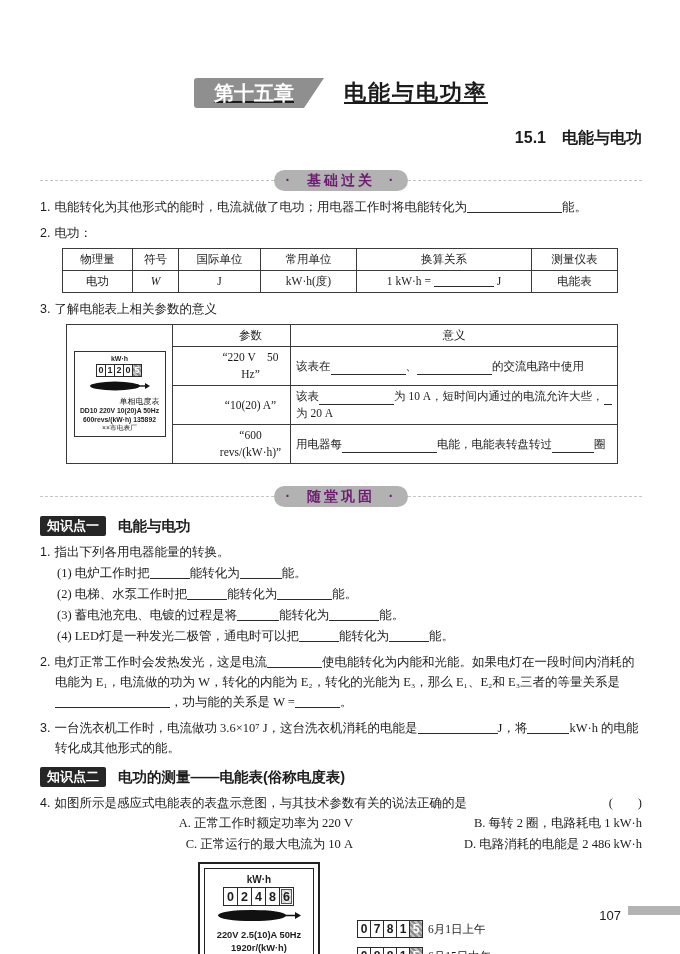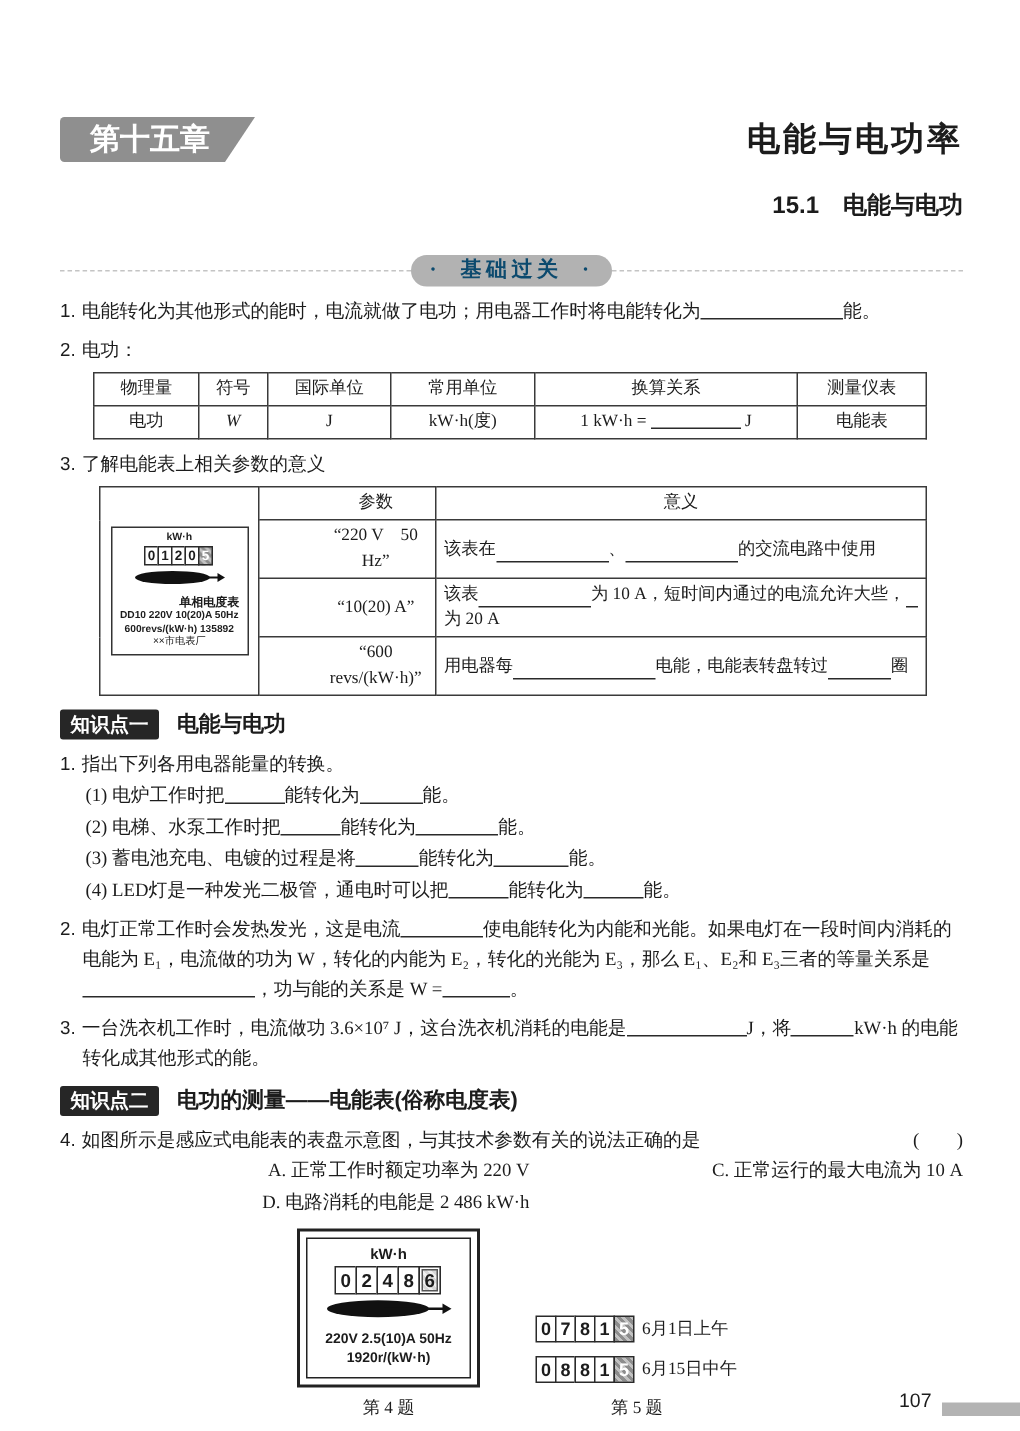--- a/index.html
+++ b/index.html
@@ -5,35 +5,35 @@
   * { margin:0; padding:0; box-sizing:border-box; }
   html,body { background:#e9e9e9; }
   .page {
     position:relative; width:680px; height:954px; margin:0 auto;
     background:#ffffff; overflow:hidden; color:#1c1c1c;
     font-family:"Liberation Serif","DejaVu Serif",serif; font-size:12.5px; line-height:20px;
   }
   .content { position:absolute; left:40px; right:38px; top:78px; }
 
   
-  .chapter-head { display:flex; justify-content:space-between; align-items:center; gap:20px; }
+  .chapter-head { display:flex; justify-content:center; align-items:center; gap:20px;text-decoration:underline; }
   .chapter-badge {
     background:#8f8f8f; color:#fff; font-family:"Liberation Sans",sans-serif;
     font-weight:bold; font-size:20px; line-height:30px; padding:0 30px 0 20px;
     clip-path:polygon(0 0,100% 0,calc(100% - 20px) 100%,0 100%);
     border-radius:3px 0 0 3px;
   }
   .chapter-title { font-family:"Liberation Sans",sans-serif; font-weight:bold; font-size:22px; letter-spacing:2px; }
   .lesson-title { text-align:right; font-family:"Liberation Sans",sans-serif; font-weight:bold; font-size:16px; margin-top:20px; }
 
   
   .section-rule { display:flex; align-items:center; margin-top:22px; }
   .section-rule .line { flex:1; border-top:1px dashed #c4c4c4; }
   .section-pill {
-    background:#b2b2b2; color:#0c4a6e; font-family:Liberation Serif, serif;
+    background:#b2b2b2; color:#701a75; font-family:Liberation Sans, sans-serif;
     font-weight:bold; font-size:14px; line-height:21px; padding:0 12px;
     border-radius:11px; letter-spacing:3px; white-space:pre;
   }
 
   
   .q { text-indent:-15px; padding-left:15px; margin-top:6px; }
   .q .qno { margin-right:4px; font-family:"Liberation Sans",sans-serif; }
   .sub { margin-left:17px; margin-top:1px; }
   .blank { display:inline-block; border-bottom:1px solid #2a2a2a; height:13px; vertical-align:-2px; }
   .w30{width:30px}.w40{width:40px}.w42{width:42px}.w45{width:45px}.w50{width:50px}
@@ -68,21 +68,21 @@
   .digit.sm { width:10px; height:13px; font-size:9px; }
   .digit.red {
     background:repeating-linear-gradient(45deg,#8d8d8d 0,#8d8d8d 2px,#c2c2c2 2px,#c2c2c2 4px);
     color:#fff;
   }
   .digit.red.light {
     background:repeating-linear-gradient(45deg,#d8d8d8 0,#d8d8d8 2px,#f0f0f0 2px,#f0f0f0 4px);
     color:#1c1c1c; box-shadow:inset 0 0 0 1px #fff, inset 0 0 0 2px #555;
   }
   .disc-wrap { margin:2px 0 1px; }
-  .meter-box-sm .name { font-size:8px; line-height:10px; font-weight:bold;margin-left:40px; }
+  .meter-box-sm .name { font-size:8px; line-height:10px; font-weight:normal;margin-left:40px; }
   .meter-box-sm .spec { font-size:6.8px; line-height:8.5px; font-weight:bold; transform-origin:center; }
   .meter-box-sm .factory { font-size:6.8px; line-height:8.5px; }
 
   .fig4-outer { border:2px solid #222; padding:4px; background:#fff; width:122px; }
   .fig4-inner { border:1px solid #222; padding:5px 4px 6px; text-align:center; font-family:"Liberation Sans",sans-serif; }
   .fig4-inner .unit { font-size:10px; font-weight:bold; line-height:12px; }
   .fig4-inner .digit { width:15px; height:19px; font-size:12.5px; }
   .fig4-inner .spec { font-size:9.3px; font-weight:bold; line-height:13px; white-space:nowrap; }
 
   .figures { display:flex; align-items:flex-end; margin:8px 0 0 158px; gap:38px; }
@@ -98,21 +98,21 @@
     background:#262626; color:#fff; font-family:"Liberation Sans",sans-serif;
     font-weight:bold; font-size:13px; line-height:20px; padding:0 7px; border-radius:2px;
   }
   .kp-title { font-family:"Liberation Sans",sans-serif; font-weight:bold; font-size:14.5px; }
 
   
   .stem-row { display:flex; }
   .stem-row .bracket { margin-left:auto; white-space:pre; }
   .opt-grid { display:grid; grid-template-columns:283px 1fr; margin-left:15px; row-gap:1px;text-align:right; }
 
-  .footer { position:absolute; right:0; bottom:10px; display:flex; align-items:flex-end; }
+  .footer { position:absolute; right:0; bottom:28px; display:flex; align-items:flex-start; }
   .footer .pgnum { font-family:"Liberation Sans",sans-serif; font-size:13px; margin-right:7px; }
   .footer .pgbar { width:52px; height:9px; background:#b3b3b3; }
 </style>
 </head>
 <body>
 
 <div class="page">
   <div class="content">
 
     <div class="chapter-head">
@@ -219,20 +219,25 @@
                 <span class="blank w95"></span>
                 <span>电能，电能表转盘转过</span>
                 <span class="blank w42"></span>
                 <span>圈</span>
               </div>
         </td>
       </tr>
     </tbody>
       </table>
 
+    <div class="section-rule">
+      <div class="line"></div>
+      <div class="section-pill">·  随堂巩固  ·</div>
+      <div class="line"></div>
+    </div>
 
     <div class="kp-row">
       <span class="kp-badge">知识点一</span>
       <span class="kp-title">电能与电功</span>
     </div>
 
     <p class="q"><span class="qno">1.</span><span>指出下列各用电器能量的转换。</span></p>
     <p class="sub"><span>(1) 电炉工作时把</span><span class="blank w40"></span><span>能转化为</span><span class="blank w42"></span><span>能。</span></p>
     <p class="sub"><span>(2) 电梯、水泵工作时把</span><span class="blank w40"></span><span>能转化为</span><span class="blank w55"></span><span>能。</span></p>
     <p class="sub"><span>(3) 蓄电池充电、电镀的过程是将</span><span class="blank w42"></span><span>能转化为</span><span class="blank w50"></span><span>能。</span></p>
@@ -247,20 +252,21 @@
       <span class="kp-title">电功的测量——电能表(俗称电度表)</span>
     </div>
 
     <div class="q">
       <div class="stem-row">
           <span><span class="qno">4.</span><span>如图所示是感应式电能表的表盘示意图，与其技术参数有关的说法正确的是</span></span>
           <span class="bracket">(　　)</span>
         </div>
       <div class="opt-grid">
         <span>A. 正常工作时额定功率为 220 V</span>
+        <span>B. 每转 2 圈，电路耗电 1 kW·h</span>
         <span>C. 正常运行的最大电流为 10 A</span>
         <span>D. 电路消耗的电能是 2 486 kW·h</span>
       </div>
     </div>
 
     <div class="figures">
       <div>
         <div class="fig4-outer">
           <div class="fig4-inner">
             <div class="unit">kW·h</div>

